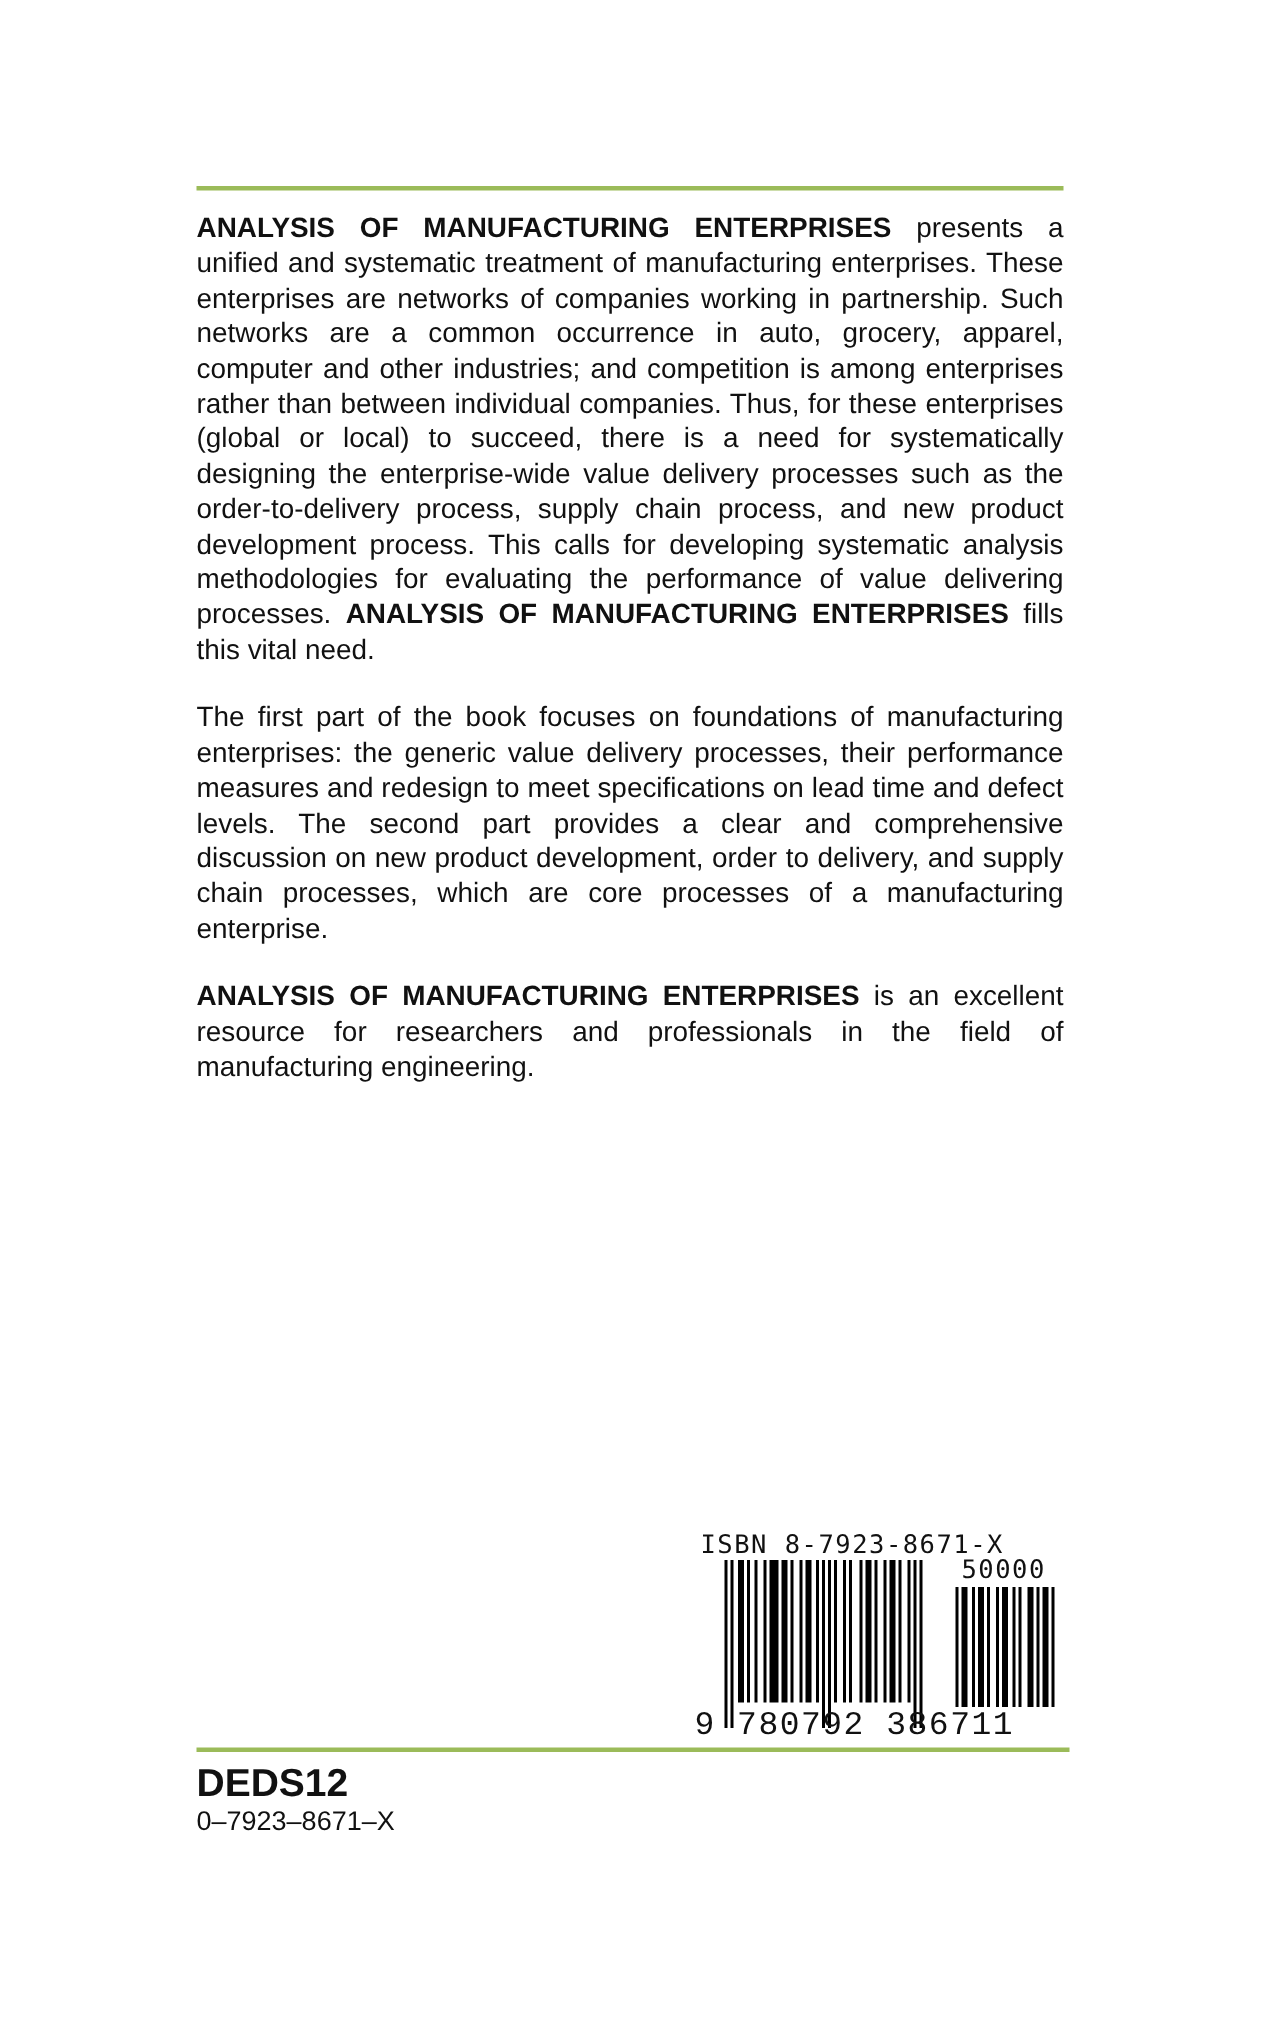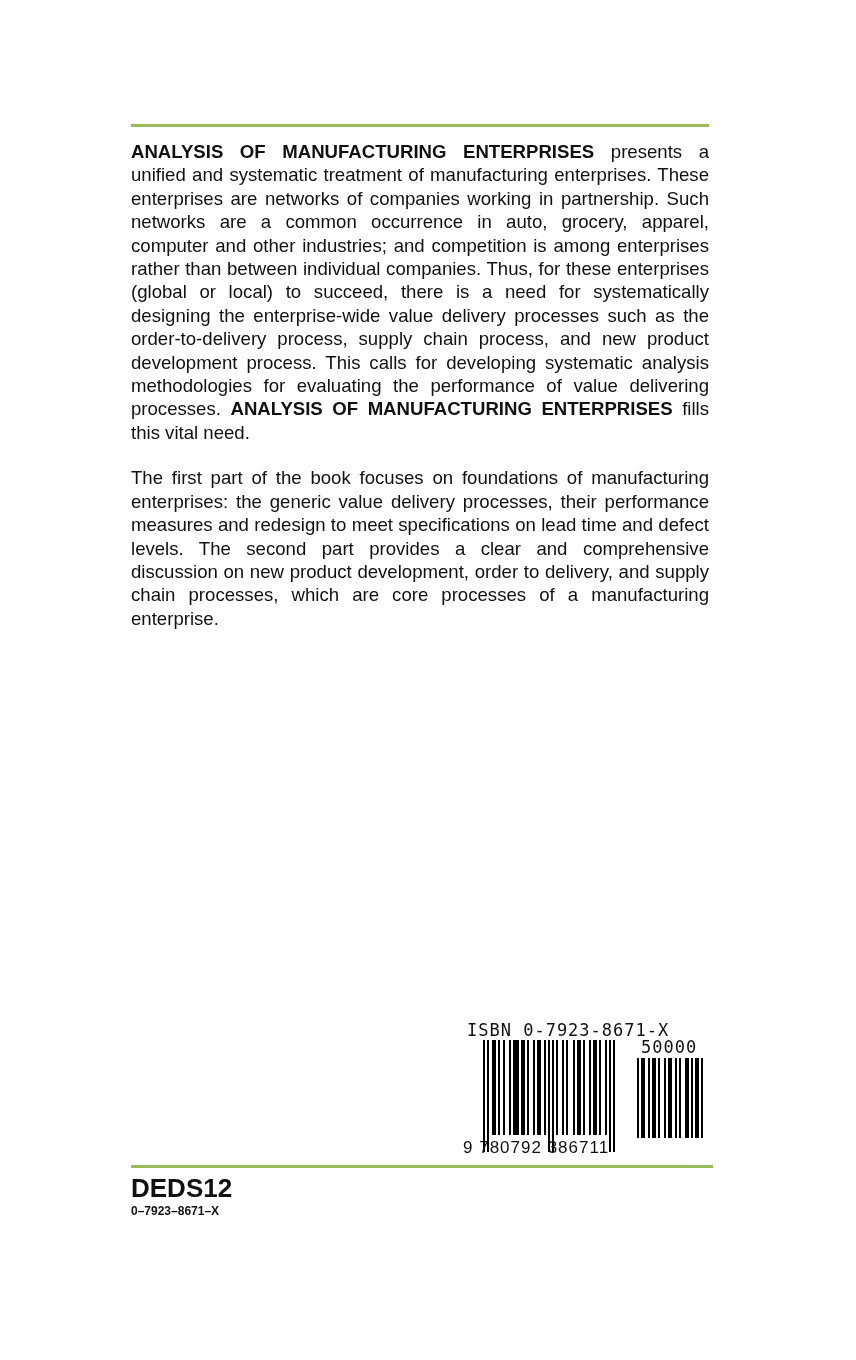--- a/index.html
+++ b/index.html
@@ -5,45 +5,48 @@
   html, body { margin:0; padding:0; background:#ffffff; }
   body { width:856px; height:1360px; position:relative; overflow:hidden; font-family:"Liberation Sans", sans-serif; color:#111; }
   .rule { position:absolute; height:3px; background:#9bbb59; }
   .rule.top { left:131px; top:124px; width:578px; }
   .rule.bottom { left:131px; top:1165px; width:582px; }
   .body-text { position:absolute; left:131px; top:140px; width:578px; font-size:18.6px; line-height:23.4px; text-align:justify; }
   .body-text p { margin:0 0 22px 0; }
   .body-text b { font-weight:bold; }
   .isbn-label { position:absolute; left:467px; top:1020px; font-family:"DejaVu Sans Mono", monospace; font-size:17px; letter-spacing:1px; }
   .addon-digits { position:absolute; left:641px; top:1037px; font-family:"DejaVu Sans Mono", monospace; font-size:17px; letter-spacing:1px; }
-  .ean-digits { position:absolute; left:463px; top:1138px; font-family:Liberation Sans, sans-serif; font-size:17px; letter-spacing:1px; }
+  .ean-digits { position:absolute; left:463px; top:1138px; font-family:Liberation Mono, monospace; font-size:22px; letter-spacing:1px; }
   .bars { position:absolute; left:483px; top:1040px; height:95px; display:flex; align-items:stretch; }
   .bars i { display:block; background:#000; height:100%; }
   .bars i.long { height:112px; }
   .bars .s { background:transparent; }
   .addon { position:absolute; left:637px; top:1058px; height:80px; display:flex; }
   .addon i { display:block; background:#000; height:100%; }
   .addon .s { background:transparent; }
   .code { position:absolute; left:131px; top:1173px; font-size:26px; font-weight:bold; }
-  .isbn-small { position:absolute; left:131px; top:1204px; font-size:12px;font-weight:bold; }
+  .isbn-small { position:absolute; left:131px; top:1204px; font-size:18px; }
 </style>
 </head>
 <body>
 
 <div class="rule top"></div>
 
 <div class="body-text">
   <p>
     <b>ANALYSIS OF MANUFACTURING ENTERPRISES</b><span> presents a unified and systematic treatment of manufacturing enterprises. These enterprises are networks of companies working in partnership. Such networks are a common occurrence in auto, grocery, apparel, computer and other industries; and competition is among enterprises rather than between individual companies. Thus, for these enterprises (global or local) to succeed, there is a need for systematically designing the enterprise-wide value delivery processes such as the order-to-delivery process, supply chain process, and new product development process. This calls for developing systematic analysis methodologies for evaluating the performance of value delivering processes. </span><b>ANALYSIS OF MANUFACTURING ENTERPRISES</b><span> fills this vital need.</span>
   </p>
   <p><span>The first part of the book focuses on foundations of manufacturing enterprises: the generic value delivery processes, their performance measures and redesign to meet specifications on lead time and defect levels. The second part provides a clear and comprehensive discussion on new product development, order to delivery, and supply chain processes, which are core processes of a manufacturing enterprise.</span></p>
+  <p>
+    <b>ANALYSIS OF MANUFACTURING ENTERPRISES</b><span> is an excellent resource for researchers and professionals in the field of manufacturing engineering.</span>
+  </p>
 </div>
 
 <div>
-  <div class="isbn-label">ISBN 0-7923-8671-X</div>
+  <div class="isbn-label">ISBN 8-7923-8671-X</div>
   <div class="addon-digits">50000</div>
   <div class="bars">
     <i class="long" style="width:2px"></i>
       <i class="s" style="width:2px"></i>
       <i class="long" style="width:2px"></i>
       <i class="s" style="width:3px"></i>
     <i style="width:4px"></i>
       <i class="s" style="width:2px"></i>
       <i style="width:2px"></i>
       <i class="s" style="width:3px"></i>

